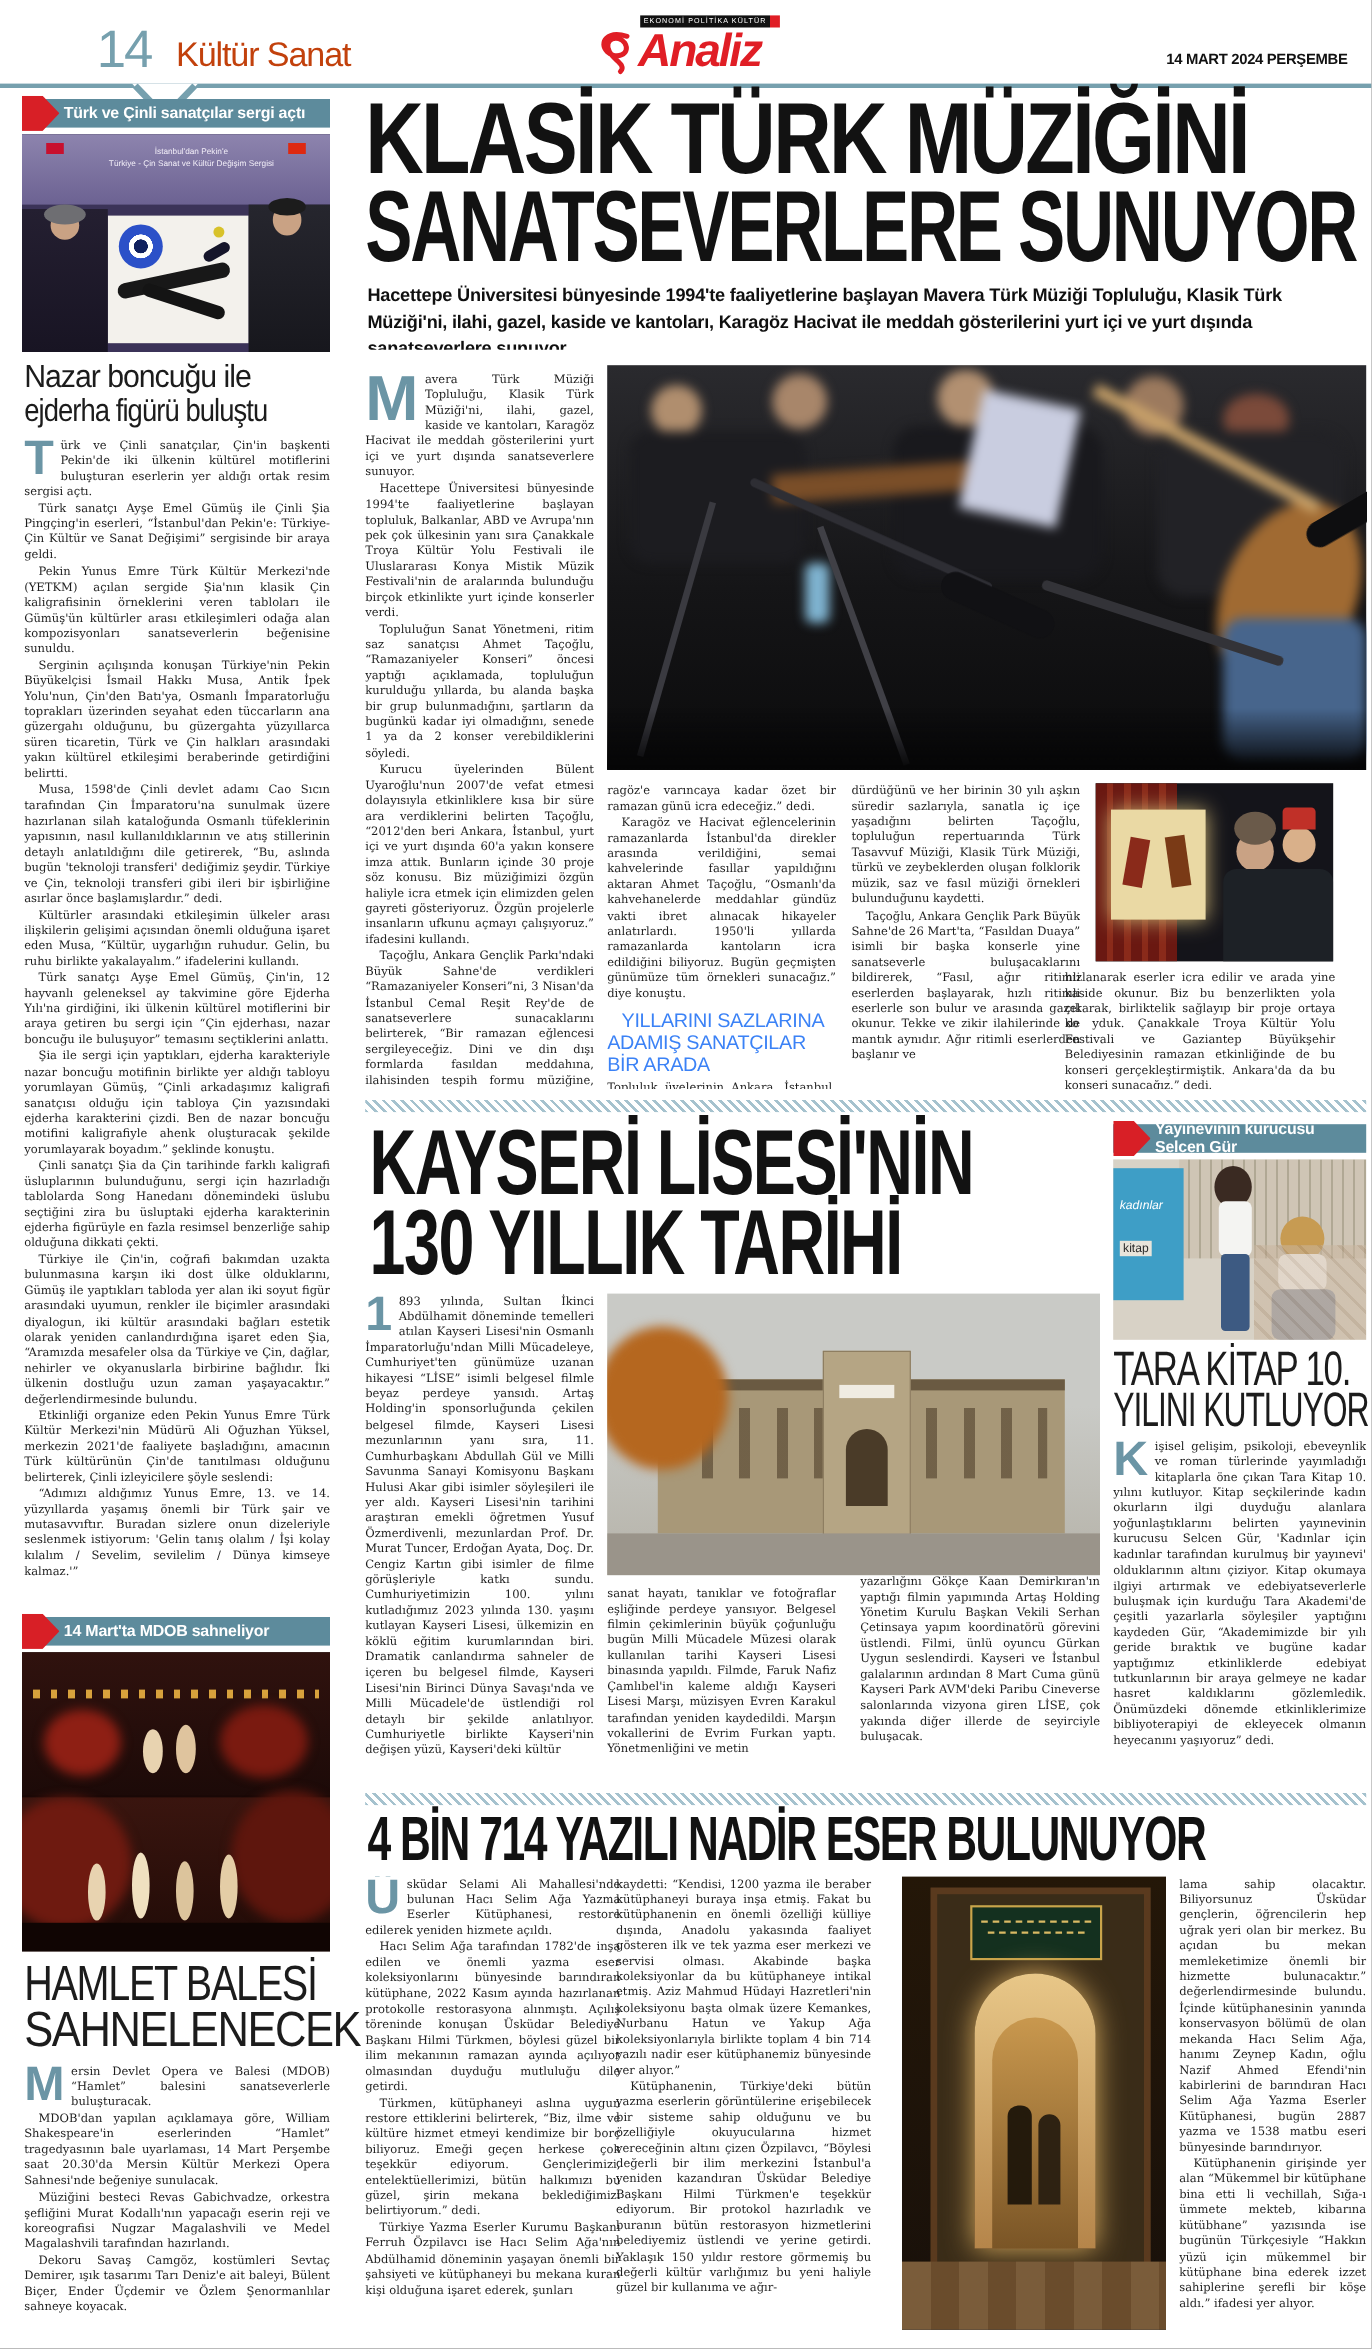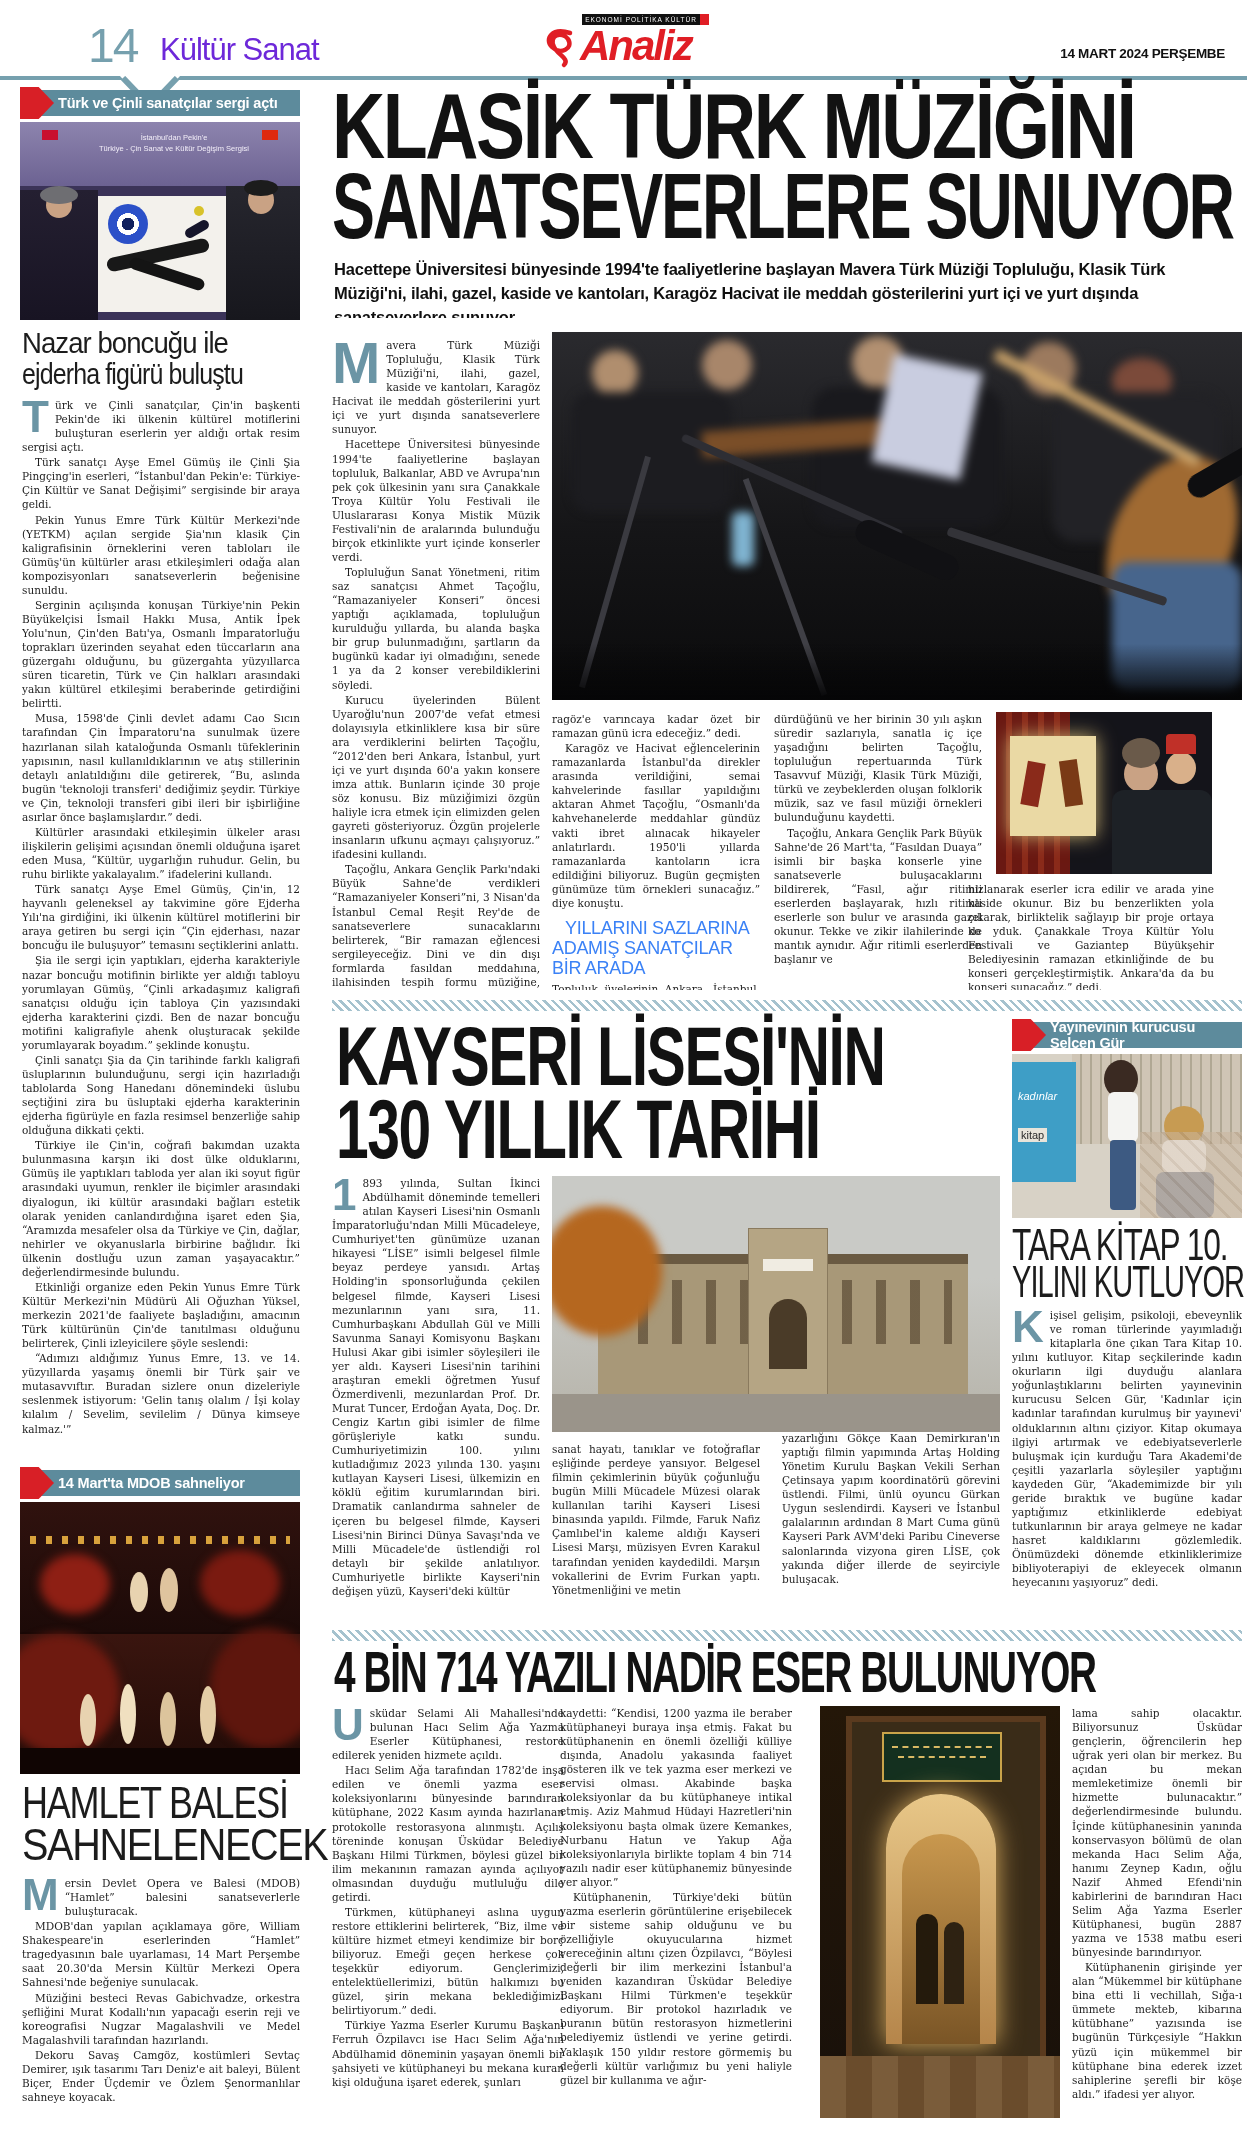--- a/index.html
+++ b/index.html
@@ -1,21 +1,21 @@
 <!DOCTYPE html>
 <html><head>
 <meta charset="utf-8">
 <style>
   html,body{margin:0;padding:0;background:#888;}
   #page{position:relative;width:1247px;height:2135px;background:#ffffff;overflow:hidden;
         font-family:"Liberation Sans",sans-serif;color:#1a1a1a;}
   .abs{position:absolute;}
   
   .pagenum{font-size:48px;font-weight:400;color:#76a0ae;letter-spacing:-2px;}
-  .sectiontitle{font-size:31px;font-weight:400;color:#6d28d9;letter-spacing:-1px;}
+  .sectiontitle{font-size:31px;font-weight:400;color:#c2410c;letter-spacing:-1px;}
   .toprule{background:#76a0ae;height:4px;}
   .logo-bar{background:#111;color:#fff;font-size:6.5px;letter-spacing:1px;
             display:flex;align-items:center;justify-content:center;height:11px;}
   .logo-red-sq{background:#e01e25;width:9px;height:11px;}
   .logoword{color:#e01e25;font-size:42px;font-weight:700;font-style:italic;letter-spacing:-2px;line-height:1;}
   .dateline{font-size:13.5px;font-weight:700;letter-spacing:-0.3px;color:#111;}
   
   .kicker{background:#5d8b9c;color:#fff;display:flex;align-items:center;height:26px;
           font-size:14.5px;font-weight:700;letter-spacing:-0.2px;padding-left:38px;box-sizing:border-box;}
   .kicker-arrow{position:absolute;left:0;top:-3px;width:34px;height:32px;background:#d81f26;

